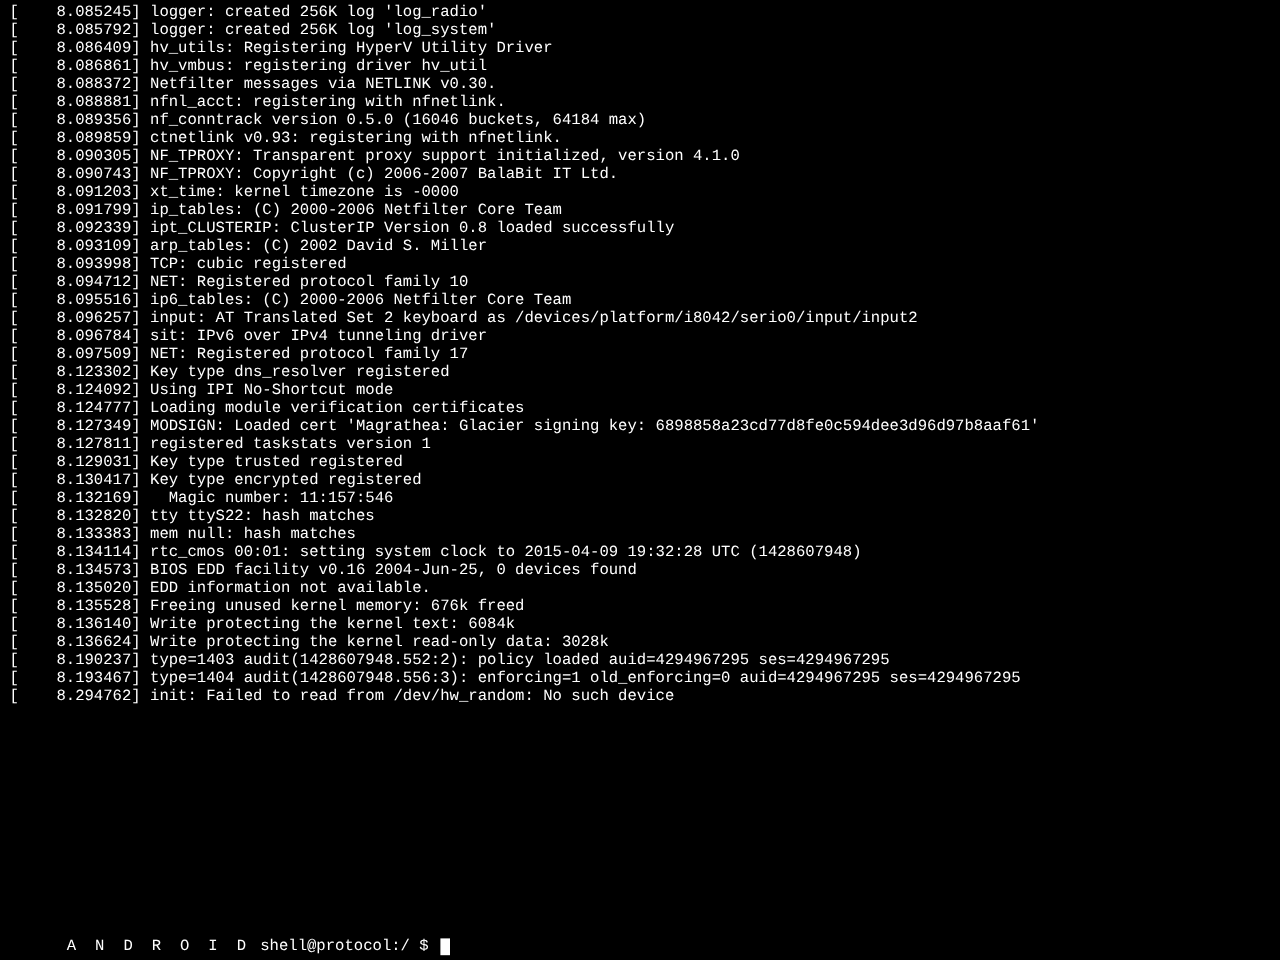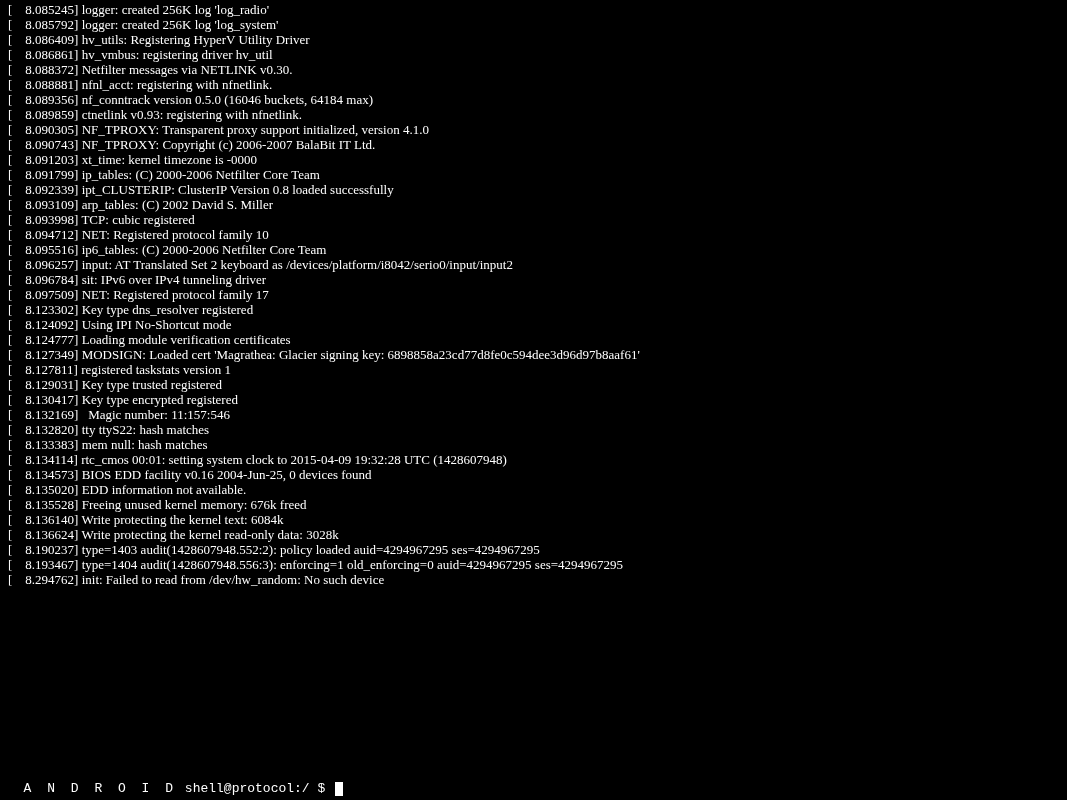--- a/index.html
+++ b/index.html
@@ -10,29 +10,29 @@
       color: #fff;
       font-family: "Courier New", Courier, monospace;
       font-size: 13px;
       line-height: 15px;
       overflow: hidden;
     }
     .terminal {
       padding: 2px 8px;
       white-space: pre;
     }
-    .log-line { display: block; font-family: Liberation Serif, serif; }
+    .log-line { display: block; }
     .prompt-row {
       position: absolute;
       bottom: 4px;
       left: 8px;
       white-space: pre;
       letter-spacing: 0px;
     }
-    .prompt-label { letter-spacing: 4px; }
+    .prompt-label { letter-spacing: 4px; margin-left: 32px; }
     .cursor {
       display: inline-block;
       width: 8px;
       height: 14px;
       background: #fff;
       vertical-align: text-bottom;
       margin-left: 2px;
     }
   </style>
 </head>

